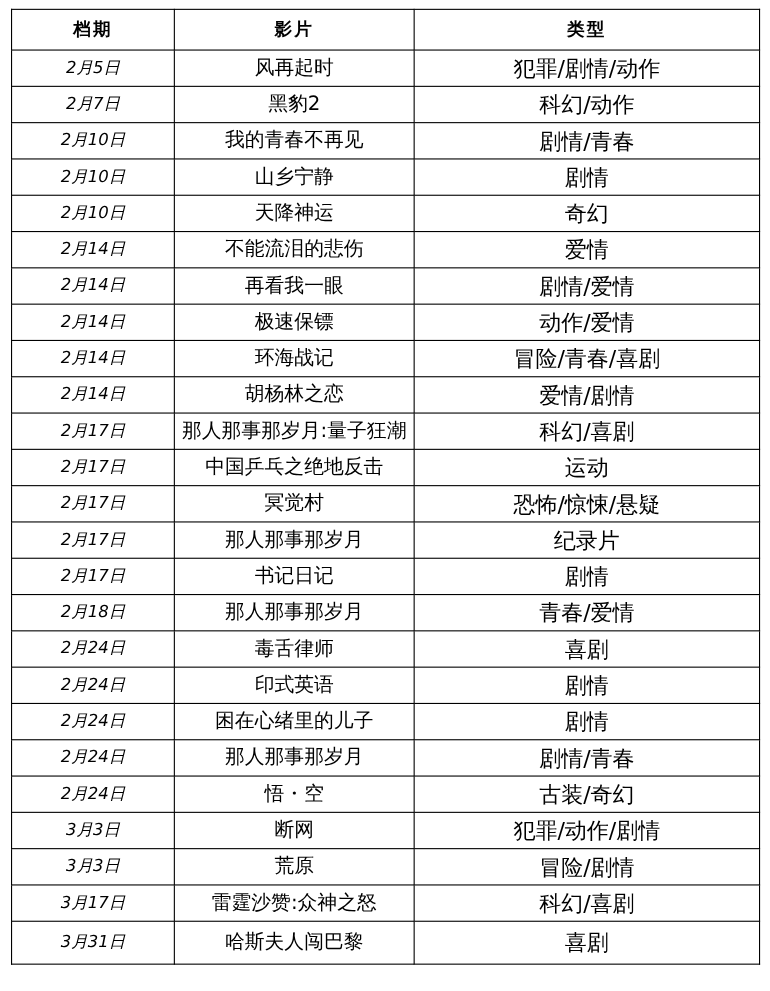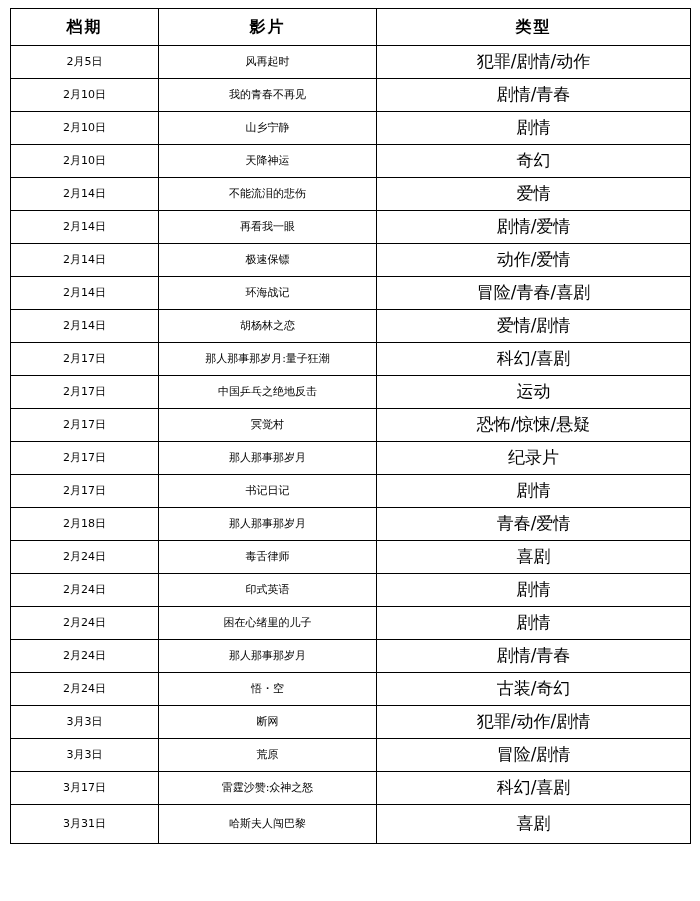--- a/index.html
+++ b/index.html
@@ -38,23 +38,23 @@
     height: 24px;
     white-space: nowrap;
     overflow: hidden;
   }
   table.schedule th {
     font-weight: bold;
     font-size: 16px;
     height: 28px;
     letter-spacing: 2px;
   }
-  table.schedule td.date-cell { font-size: 11px; }
-  table.schedule td.film-cell { font-size: 11px; }
-  table.schedule td.genre-cell { font-size: 17px; }
+  table.schedule td.date-cell { font-size: 15px; font-style: italic; }
+  table.schedule td.film-cell { font-size: 18px; }
+  table.schedule td.genre-cell { font-size: 20px; }
   table.schedule tr.tall td { height: 30px; }
 </style>
 </head>
 <body>
 
 <div class="sheet">
   <table class="schedule">
     <colgroup>
       <col class="c-date">
       <col class="c-film">
@@ -67,20 +67,25 @@
         <th>类型</th>
       </tr>
     </thead>
     <tbody id="table-body">
         <tr>
           <td class="date-cell">2月5日</td>
           <td class="film-cell">风再起时</td>
           <td class="genre-cell">犯罪/剧情/动作</td>
         </tr>
         <tr>
+          <td class="date-cell">2月7日</td>
+          <td class="film-cell">黑豹2</td>
+          <td class="genre-cell">科幻/动作</td>
+        </tr>
+        <tr>
           <td class="date-cell">2月10日</td>
           <td class="film-cell">我的青春不再见</td>
           <td class="genre-cell">剧情/青春</td>
         </tr>
         <tr>
           <td class="date-cell">2月10日</td>
           <td class="film-cell">山乡宁静</td>
           <td class="genre-cell">剧情</td>
         </tr>
         <tr>

